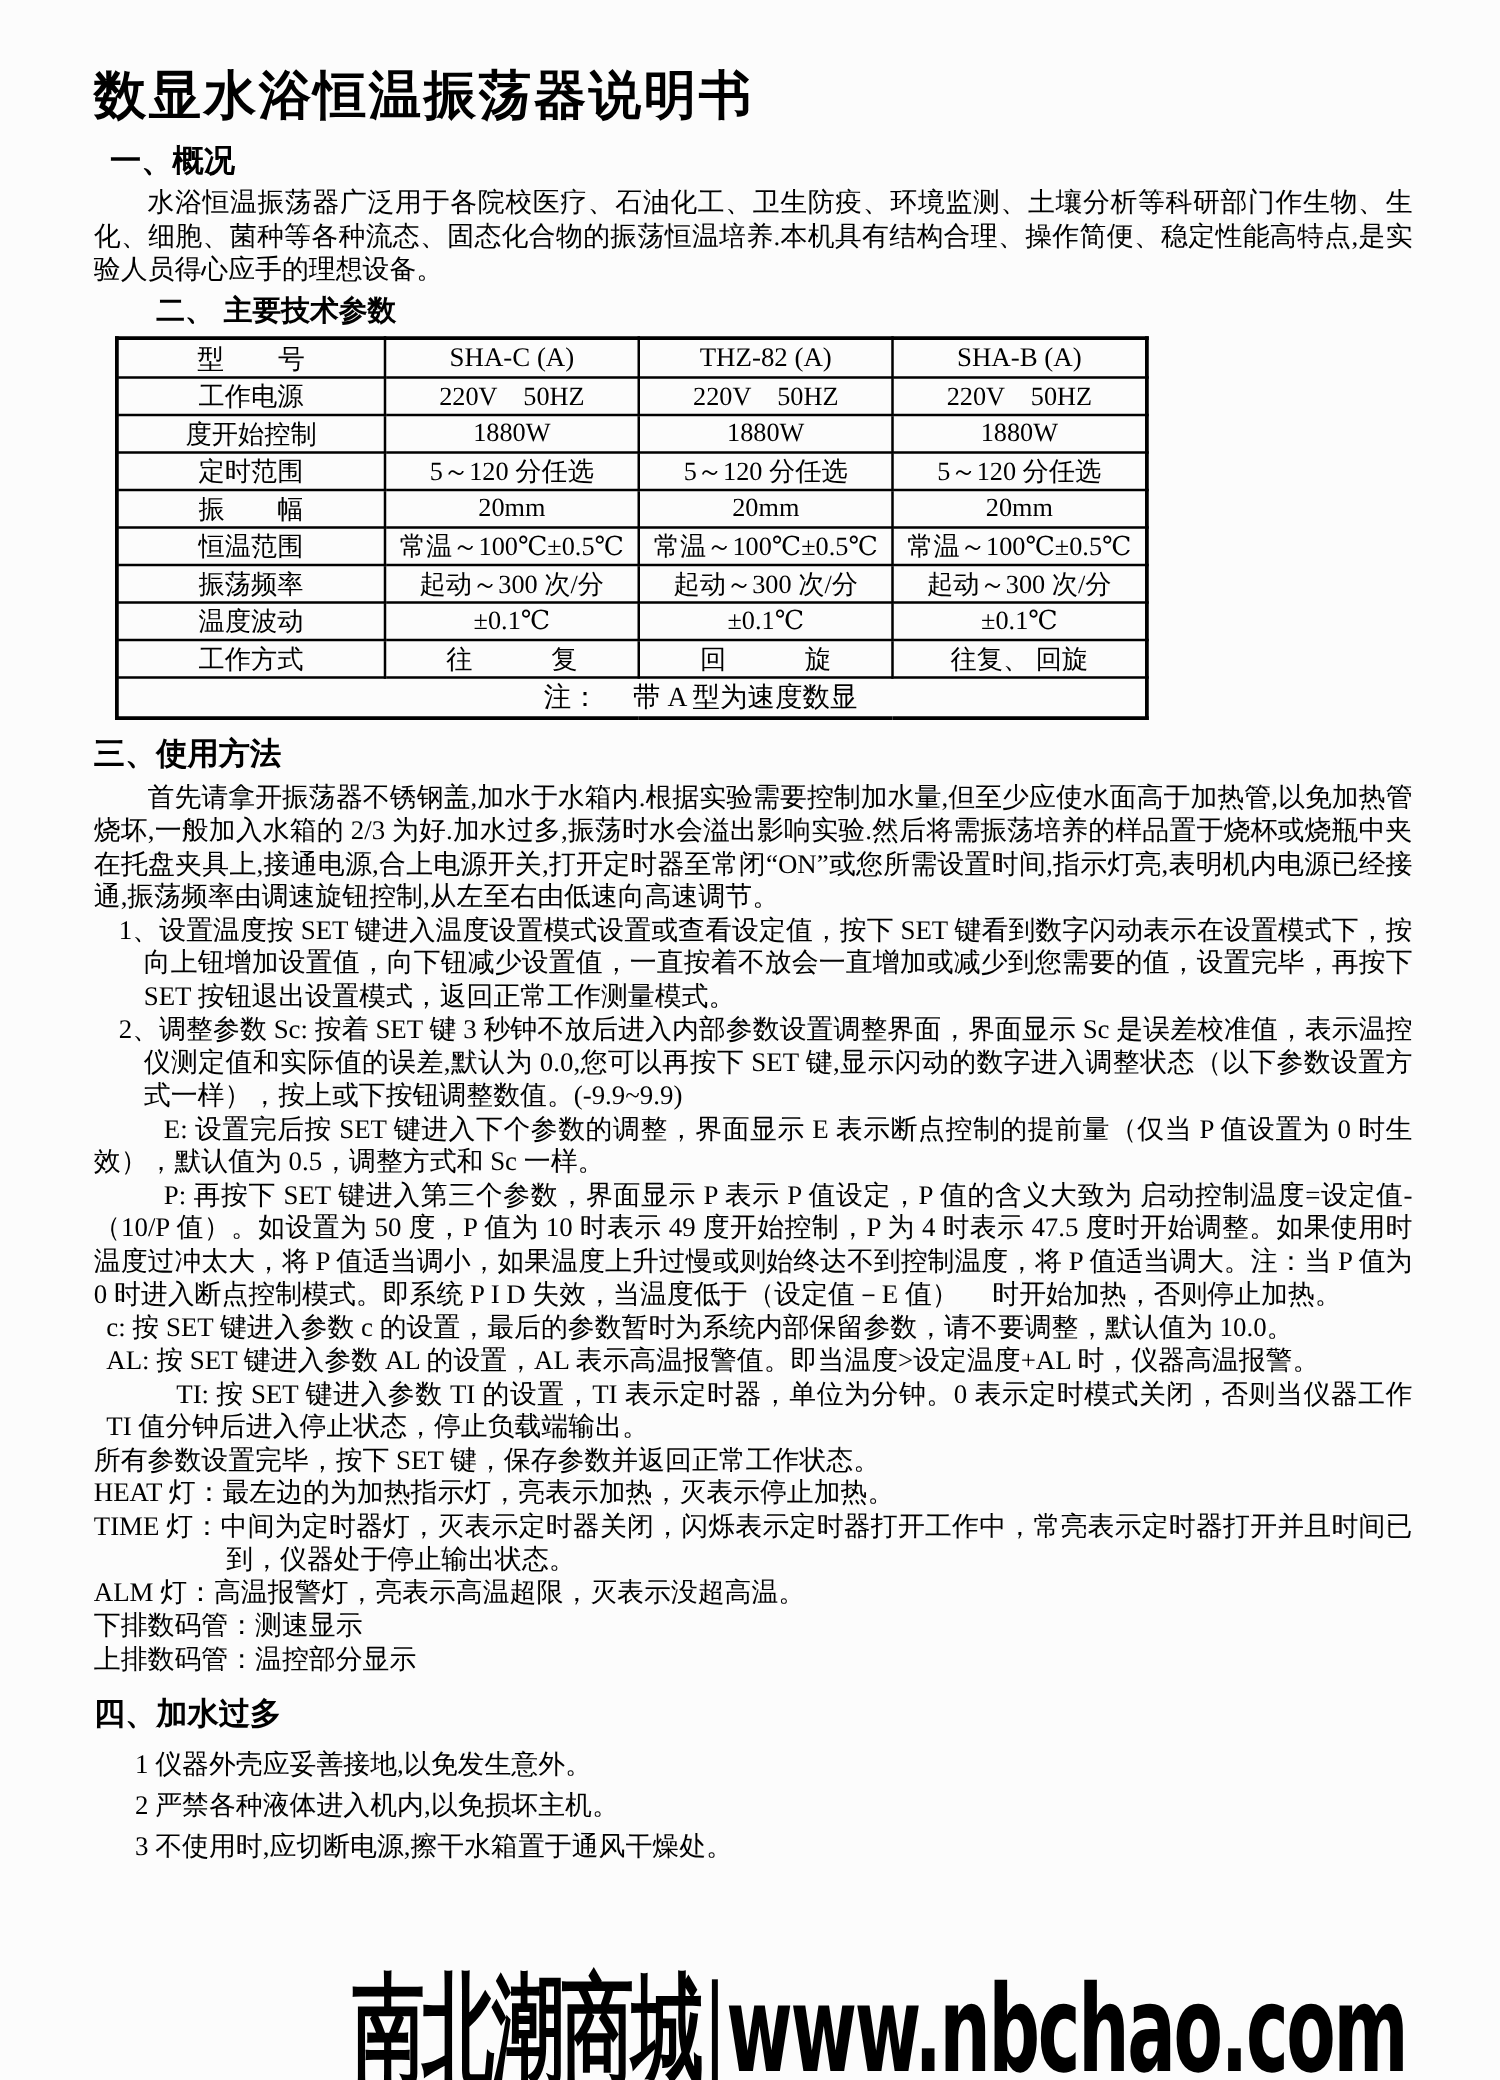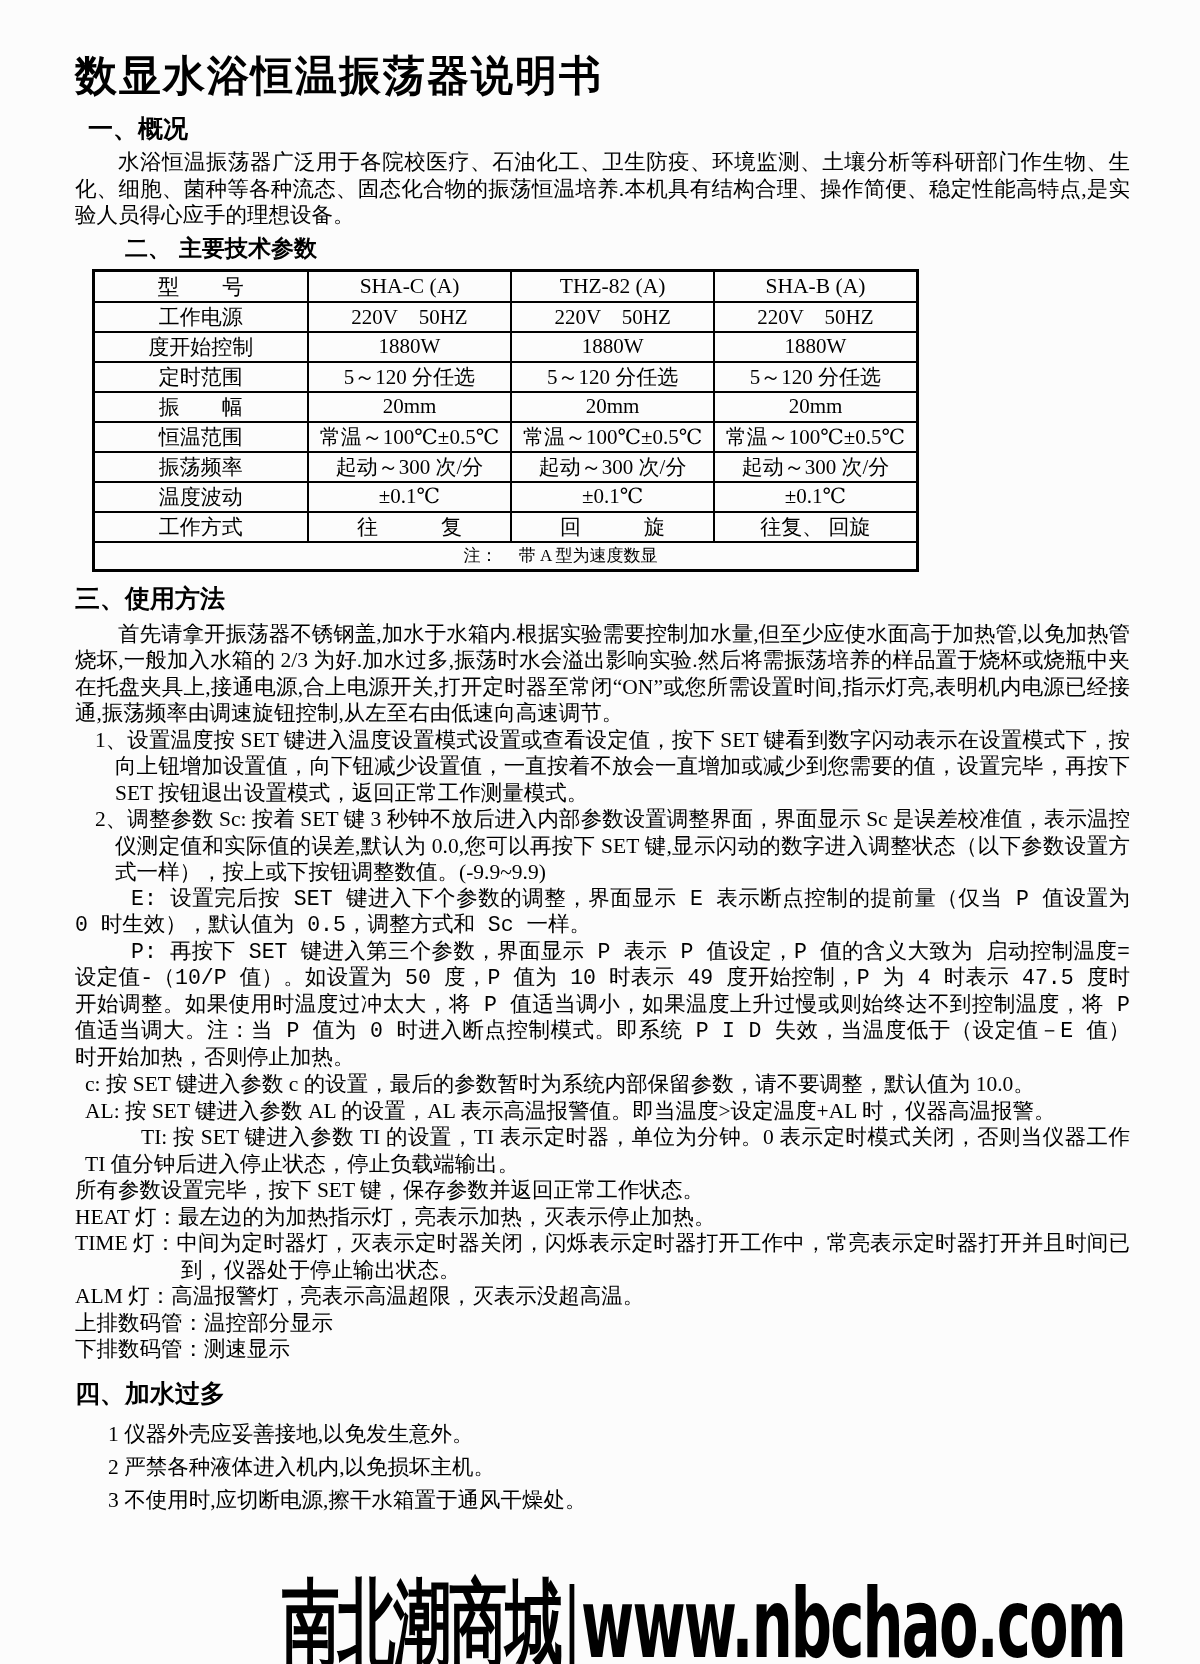--- a/index.html
+++ b/index.html
@@ -32,21 +32,21 @@
   .h-three{font-size:25px;margin:10px 0 6px 0;}
   .h-four{font-size:25px;margin:14px 0 8px 0;}
   .body-p{
     font-size:21.5px;
     line-height:26.5px;
     text-align:justify;
     margin:0;
   }
   .k-indent2{text-indent:2em;}
   .k-item{padding-left:40px;text-indent:-20px;}
-  .k-param{text-indent:56px;font-family:Liberation Mono, monospace;}
+  .k-param{text-indent:56px;}
   .k-left{margin-left:10px;}
   .k-param-ml{margin-left:10px;text-indent:56px;}
   .k-hang{padding-left:106px;text-indent:-106px;}
   .k-flush{}
   table.specs{
     border-collapse:collapse;
     width:827px;
     margin:2px 0 2px 17px;
     font-size:21px;
     border:3px solid #000;
@@ -62,21 +62,21 @@
   table.specs th{font-size:21.5px;}
   table.specs col.c0{width:26%;}
   table.specs col.c1{width:24.7%;}
   table.specs col.c2{width:24.6%;}
   table.specs col.c3{width:24.7%;}
   td.note-cell{
     text-align:left;
     padding-left:112px !important;
     font-family:"DejaVu Sans","Liberation Sans",sans-serif;
     font-weight:bold;
-    font-size:17px;
+    font-size:22px;
   }
   .prec-item{
     font-size:21.5px;
     line-height:33px;
     margin:0 0 0 33px;
   }
   .watermark{
     position:absolute;
     left:282px;
     bottom:-8px;
@@ -181,22 +181,22 @@
       <p class="body-p k-item">2、调整参数 Sc: 按着 SET 键 3 秒钟不放后进入内部参数设置调整界面，界面显示 Sc 是误差校准值，表示温控仪测定值和实际值的误差,默认为 0.0,您可以再按下 SET 键,显示闪动的数字进入调整状态（以下参数设置方式一样），按上或下按钮调整数值。(-9.9~9.9)</p>
       <p class="body-p k-param">E: 设置完后按 SET 键进入下个参数的调整，界面显示 E 表示断点控制的提前量（仅当 P 值设置为 0 时生效），默认值为 0.5，调整方式和 Sc 一样。</p>
       <p class="body-p k-param">P: 再按下 SET 键进入第三个参数，界面显示 P 表示 P 值设定，P 值的含义大致为 启动控制温度=设定值-（10/P 值）。如设置为 50 度，P 值为 10 时表示 49 度开始控制，P 为 4 时表示 47.5 度时开始调整。如果使用时温度过冲太大，将 P 值适当调小，如果温度上升过慢或则始终达不到控制温度，将 P 值适当调大。注：当 P 值为 0 时进入断点控制模式。即系统 P I D 失效，当温度低于（设定值－E 值）　 时开始加热，否则停止加热。</p>
       <p class="body-p k-left">c: 按 SET 键进入参数 c 的设置，最后的参数暂时为系统内部保留参数，请不要调整，默认值为 10.0。</p>
       <p class="body-p k-left">AL: 按 SET 键进入参数 AL 的设置，AL 表示高温报警值。即当温度&gt;设定温度+AL 时，仪器高温报警。</p>
       <p class="body-p k-param-ml">TI: 按 SET 键进入参数 TI 的设置，TI 表示定时器，单位为分钟。0 表示定时模式关闭，否则当仪器工作 TI 值分钟后进入停止状态，停止负载端输出。</p>
       <p class="body-p k-flush">所有参数设置完毕，按下 SET 键，保存参数并返回正常工作状态。</p>
       <p class="body-p k-flush">HEAT 灯：最左边的为加热指示灯，亮表示加热，灭表示停止加热。</p>
       <p class="body-p k-hang">TIME 灯：中间为定时器灯，灭表示定时器关闭，闪烁表示定时器打开工作中，常亮表示定时器打开并且时间已到，仪器处于停止输出状态。</p>
       <p class="body-p k-flush">ALM 灯：高温报警灯，亮表示高温超限，灭表示没超高温。</p>
+      <p class="body-p k-flush">下排数码管：测速显示</p>
       <p class="body-p k-flush">上排数码管：温控部分显示</p>
-      <p class="body-p k-flush">下排数码管：测速显示</p>
     </div>
 
   <h2 class="h-sec h-four">四、加水过多</h2>
   <div id="precautions-list">
       <p class="prec-item">1 仪器外壳应妥善接地,以免发生意外。</p>
       <p class="prec-item">2 严禁各种液体进入机内,以免损坏主机。</p>
       <p class="prec-item">3 不使用时,应切断电源,擦干水箱置于通风干燥处。</p>
     </div>
 
 </div>

